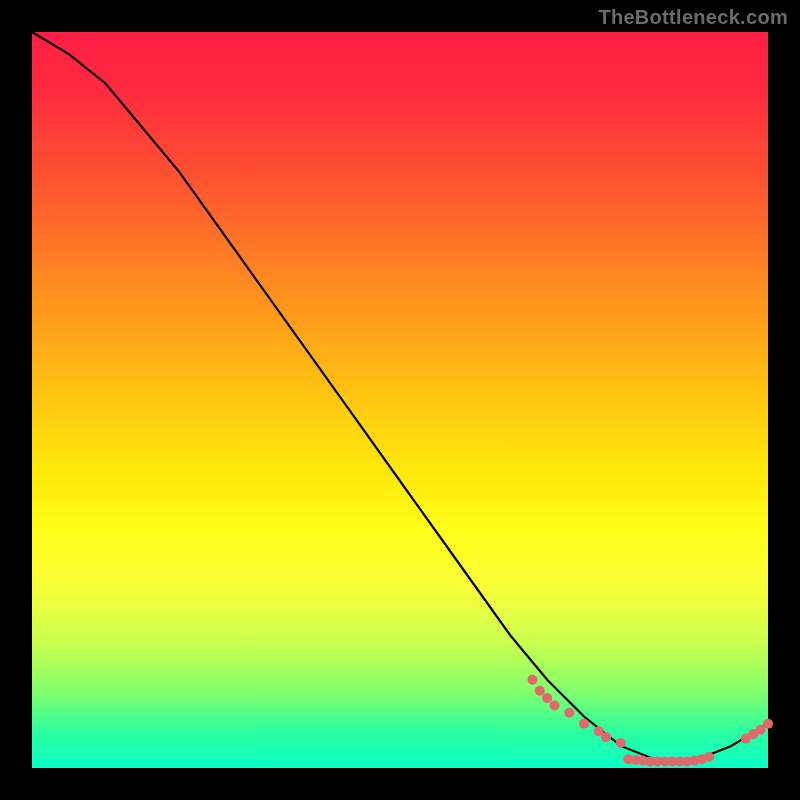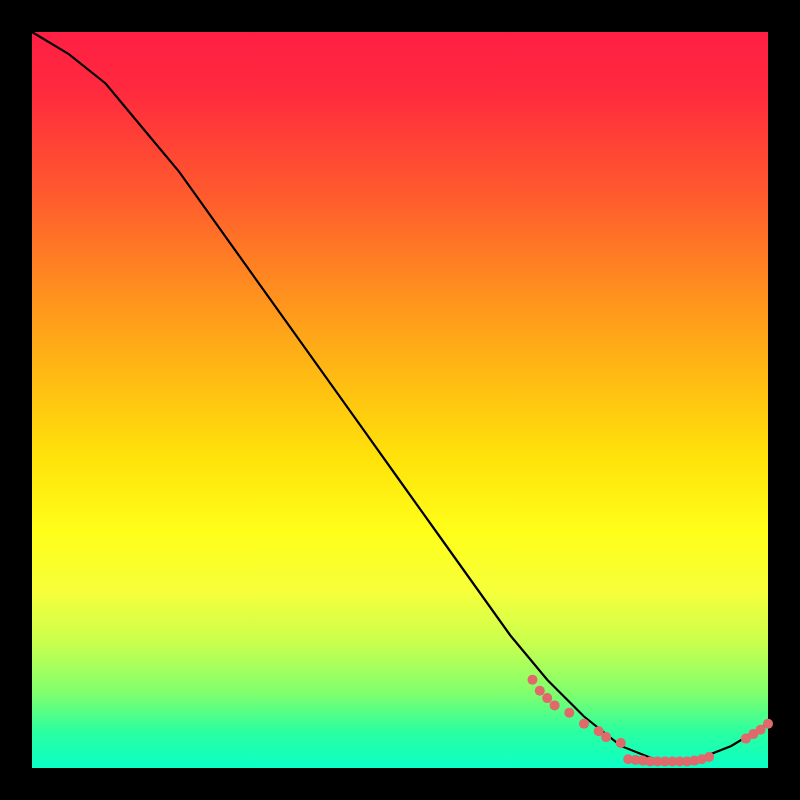--- a/index.html
+++ b/index.html
@@ -55,20 +55,21 @@
     top: 32px;
     width: 736px;
     height: 736px;
     overflow: visible;
   }
 </style>
 </head>
 <body>
 
 <div class="frame">
+  <div class="watermark">TheBottleneck.com</div>
 
   <div class="plot-area"></div>
 
   <svg class="overlay" viewBox="0 0 736 736" preserveAspectRatio="none">
     <path id="curve-path" fill="none" stroke="#000" stroke-width="2.2" stroke-linecap="round" d="M0.0 0.0 L36.8 22.1 L73.6 51.5 L110.4 95.7 L147.2 139.8 L184.0 191.4 L220.8 242.9 L257.6 294.4 L294.4 345.9 L331.2 397.4 L368.0 449.0 L404.8 500.5 L441.6 552.0 L478.4 603.5 L515.2 647.7 L552.0 684.5 L588.8 713.9 L625.6 728.6 L662.4 728.6 L699.2 713.9 L736.0 691.8"></path>
     <g id="markers-group">
         <circle cx="500.5" cy="647.7" r="5" fill="#e0696b"></circle>
         <circle cx="507.8" cy="658.7" r="5" fill="#e0696b"></circle>
         <circle cx="515.2" cy="666.1" r="5" fill="#e0696b"></circle>
         <circle cx="522.6" cy="673.4" r="5" fill="#e0696b"></circle>

